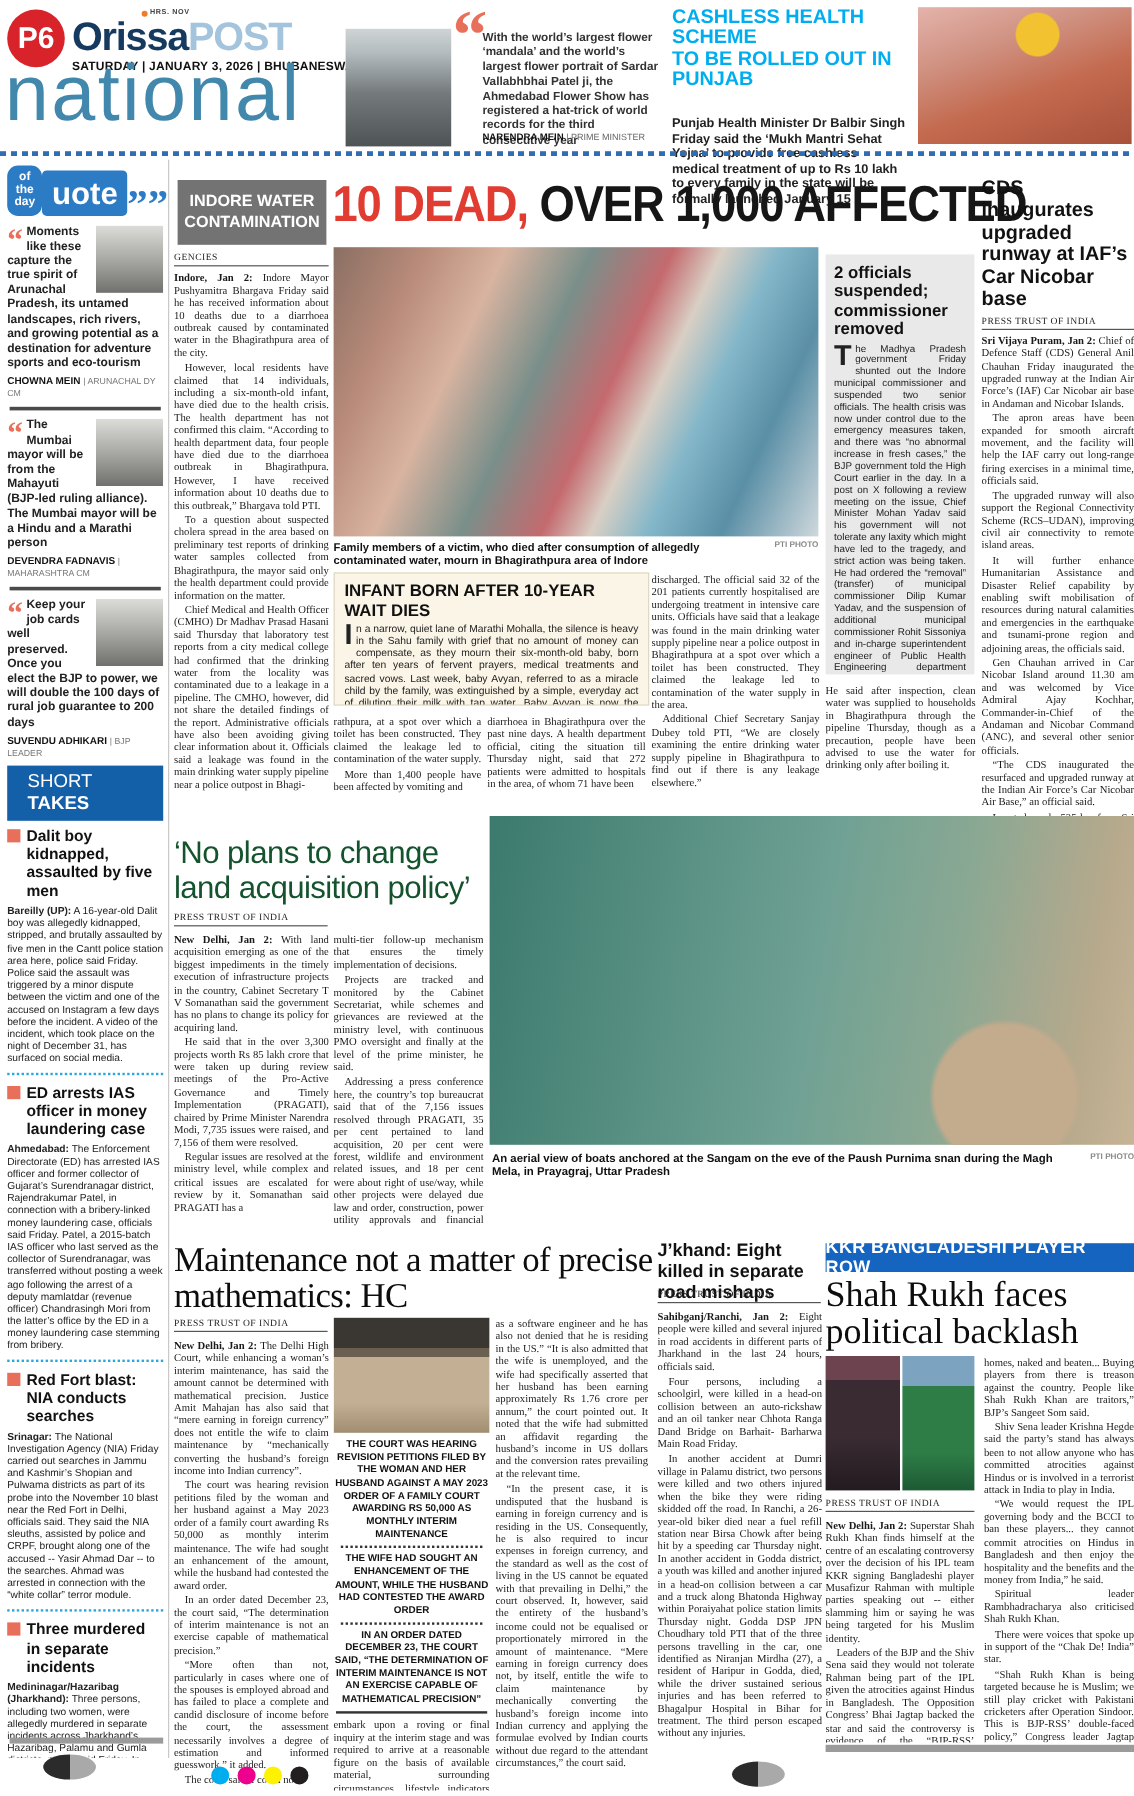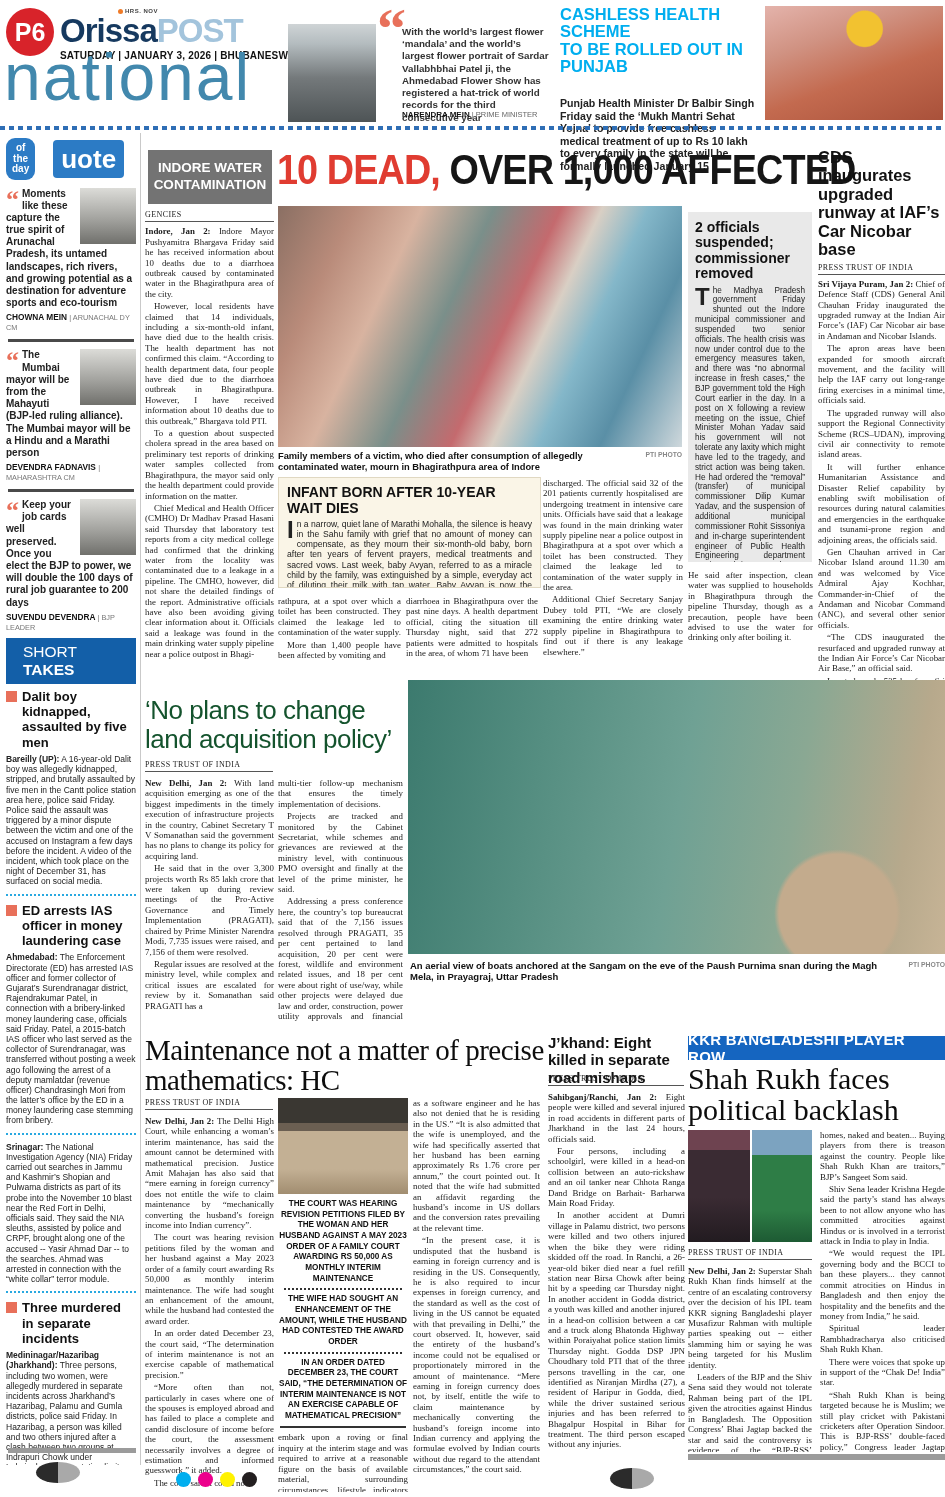--- a/index.html
+++ b/index.html
@@ -22,21 +22,21 @@
   .modi-q{left:402px;top:26px;width:152px;font-size:9.8px;line-height:1.25;font-weight:700;color:#333}
   .modi-attr{left:402px;top:110px;font-size:7.5px;color:#666}
   .modi-attr b{color:#111;font-size:8px}
   .promo{left:560px;top:6px;width:385px;height:118px}
   .promo-t{color:#00aeef;font-weight:800;font-size:16.5px;line-height:1.05;width:200px}
   .promo-b{width:196px;font-size:10.6px;line-height:1.18;font-weight:600;color:#222;margin-top:22px}
   .promo-ph{position:absolute;right:2px;top:0;width:178px;height:114px;background:radial-gradient(circle at 56% 20%,#f2c230 0 13%,rgba(0,0,0,0) 14%),linear-gradient(160deg,#e4b3ab 0%,#d09282 30%,#c36a4f 60%,#a9513a 100%)}
   .dotline{left:0;top:126px;width:945px;height:4px;background:repeating-linear-gradient(90deg,#2f6eb5 0 5px,rgba(0,0,0,0) 5px 9px)}
   
   .sidebar{left:0;top:133px;width:141px;height:1332px;border-right:1px solid #c9c9c9;padding:5px 4px 0 6px;box-sizing:border-box;overflow:hidden}
-  .qbadge{display:flex;align-items:center;gap:18px;margin-bottom:8px}
+  .qbadge{display:flex;align-items:flex-end;gap:0;margin-bottom:8px}
   .qb-left{background:#2c7bc5;border-radius:9px;color:#fff;font-weight:800;font-size:10px;line-height:1.05;padding:5px 6px;text-align:center}
   .qb-word{background:#2c7bc5;color:#fff;font-weight:800;font-size:26px;line-height:1;padding:6px 8px;border-radius:4px}
   .qb-marks{color:#2c7bc5;font-size:34px;font-weight:900;font-family:"Liberation Serif",serif;line-height:.5;margin-top:12px}
   .qitem{margin:2px 0 4px;overflow:hidden}
   .qmark{float:left;color:#e8705a;font:900 26px "Liberation Serif",serif;line-height:.55;margin:5px 3px 0 0}
   .qphoto{float:right;width:56px;height:56px;margin:0 0 3px 4px;background:linear-gradient(180deg,#dcdcd8,#a3a39f 55%,#70706c)}
   .qtext{font-size:10px;line-height:1.22;font-weight:600;color:#222}
   .qname{font-weight:800;font-size:8.3px;margin-top:3px;color:#111}
   .qrole{font-weight:400;font-size:7.3px;color:#777}
   .qdiv{border-top:3px solid #4a4a4a;margin:7px 2px}
@@ -137,21 +137,21 @@
       <span class="qmark">“</span>
       <span class="qphoto ph"></span>
       <div class="qtext">The Mumbai mayor will be from the Mahayuti (BJP-led ruling alliance). The Mumbai mayor will be a Hindu and a Marathi person</div>
       <div class="qname"><span>DEVENDRA FADNAVIS</span> <span class="qrole">| <span>MAHARASHTRA CM</span></span></div>
     </div>
     <div class="qdiv"></div>
     <div class="qitem">
       <span class="qmark">“</span>
       <span class="qphoto ph"></span>
       <div class="qtext">Keep your job cards well preserved. Once you elect the BJP to power, we will double the 100 days of rural job guarantee to 200 days</div>
-      <div class="qname"><span>SUVENDU DEVENDRA</span> <span class="qrole">| <span>BJP LEADER</span></span></div>
+      <div class="qname"><span>SUVENDU ADHIKARI</span> <span class="qrole">| <span>BJP LEADER</span></span></div>
     </div>
 
     <div class="st-bar"><span>SHORT</span> <b>TAKES</b></div>
 
     <div class="st-item">
       <div class="st-title">
           <span class="st-bullet"></span>
           <span>Dalit boy kidnapped, assaulted by five men</span>
         </div>
       <div class="st-body"><b>Bareilly (UP):</b> <span>A 16-year-old Dalit boy was allegedly kidnapped, stripped, and brutally assaulted by five men in the Cantt police station area here, police said Friday. Police said the assault was triggered by a minor dispute between the victim and one of the accused on Instagram a few days before the incident. A video of the incident, which took place on the night of December 31, has surfaced on social media.</span></div>
@@ -159,20 +159,24 @@
     <div class="st-div"></div>
     <div class="st-item">
       <div class="st-title">
           <span class="st-bullet"></span>
           <span>ED arrests IAS officer in money laundering case</span>
         </div>
       <div class="st-body"><b>Ahmedabad:</b> <span>The Enforcement Directorate (ED) has arrested IAS officer and former collector of Gujarat’s Surendranagar district, Rajendrakumar Patel, in connection with a bribery-linked money laundering case, officials said Friday. Patel, a 2015-batch IAS officer who last served as the collector of Surendranagar, was transferred without posting a week ago following the arrest of a deputy mamlatdar (revenue officer) Chandrasingh Mori from the latter’s office by the ED in a money laundering case stemming from bribery.</span></div>
     </div>
     <div class="st-div"></div>
     <div class="st-item">
+      <div class="st-title">
+          <span class="st-bullet"></span>
+          <span>Red Fort blast: NIA conducts searches</span>
+        </div>
       <div class="st-body"><b>Srinagar:</b> <span>The National Investigation Agency (NIA) Friday carried out searches in Jammu and Kashmir’s Shopian and Pulwama districts as part of its probe into the November 10 blast near the Red Fort in Delhi, officials said. They said the NIA sleuths, assisted by police and CRPF, brought along one of the accused -- Yasir Ahmad Dar -- to the searches. Ahmad was arrested in connection with the “white collar” terror module.</span></div>
     </div>
     <div class="st-div"></div>
     <div class="st-item">
       <div class="st-title">
           <span class="st-bullet"></span>
           <span>Three murdered in separate incidents</span>
         </div>
       <div class="st-body"><b>Medininagar/Hazaribag (Jharkhand):</b> <span>Three persons, including two women, were allegedly murdered in separate incidents across Jharkhand’s Hazaribag, Palamu and Gumla districts, police said Friday. In Hazaribag, a person was killed and two others injured after a clash between two groups at Indrapuri Chowk under Lohsinghna police station limits Thursday night, an official said. In Gumla, a man allegedly murdered his 19-year-old wife and dumped her body in a forest near Aamtipani village within Gurdari police station limits, police said. In another incident in Palamu district, a man allegedly killed his wife and buried her body in a pit at Darauna village within Nawabazar police station limits.</span></div>
     </div>

